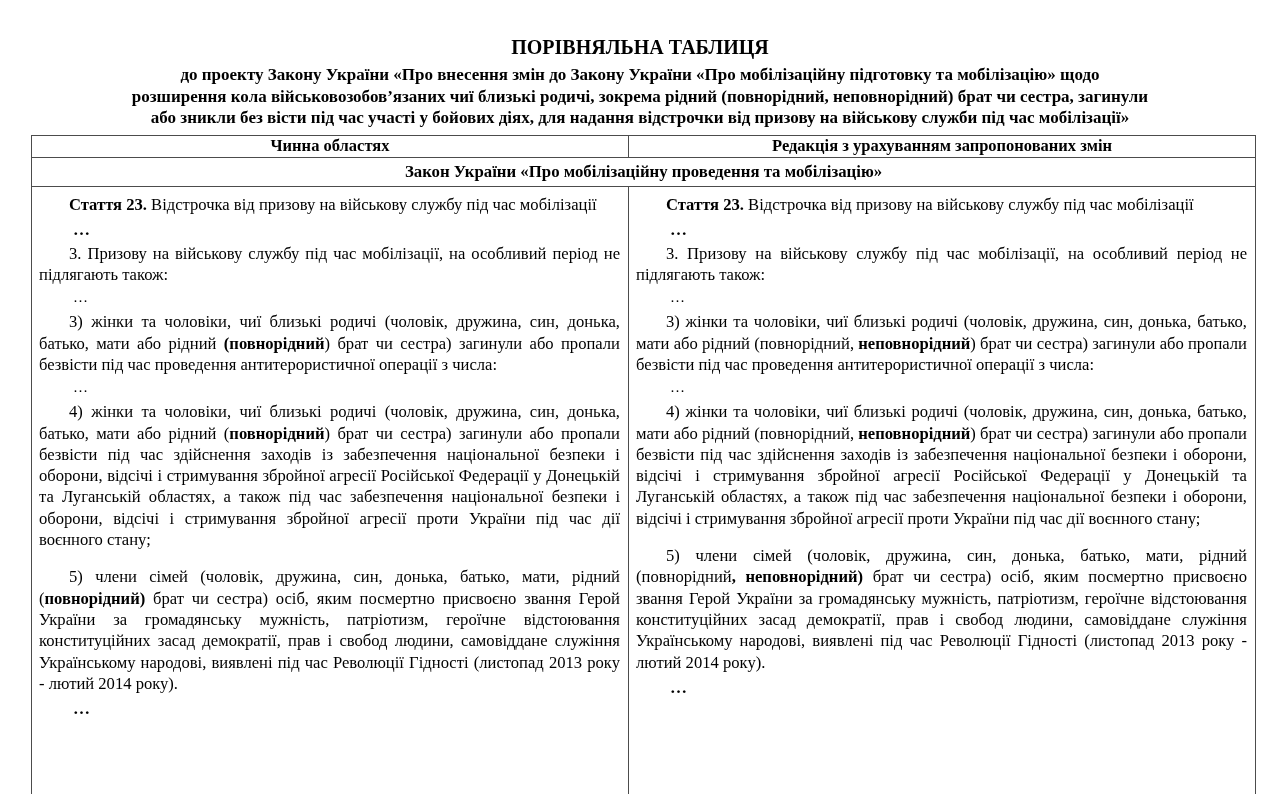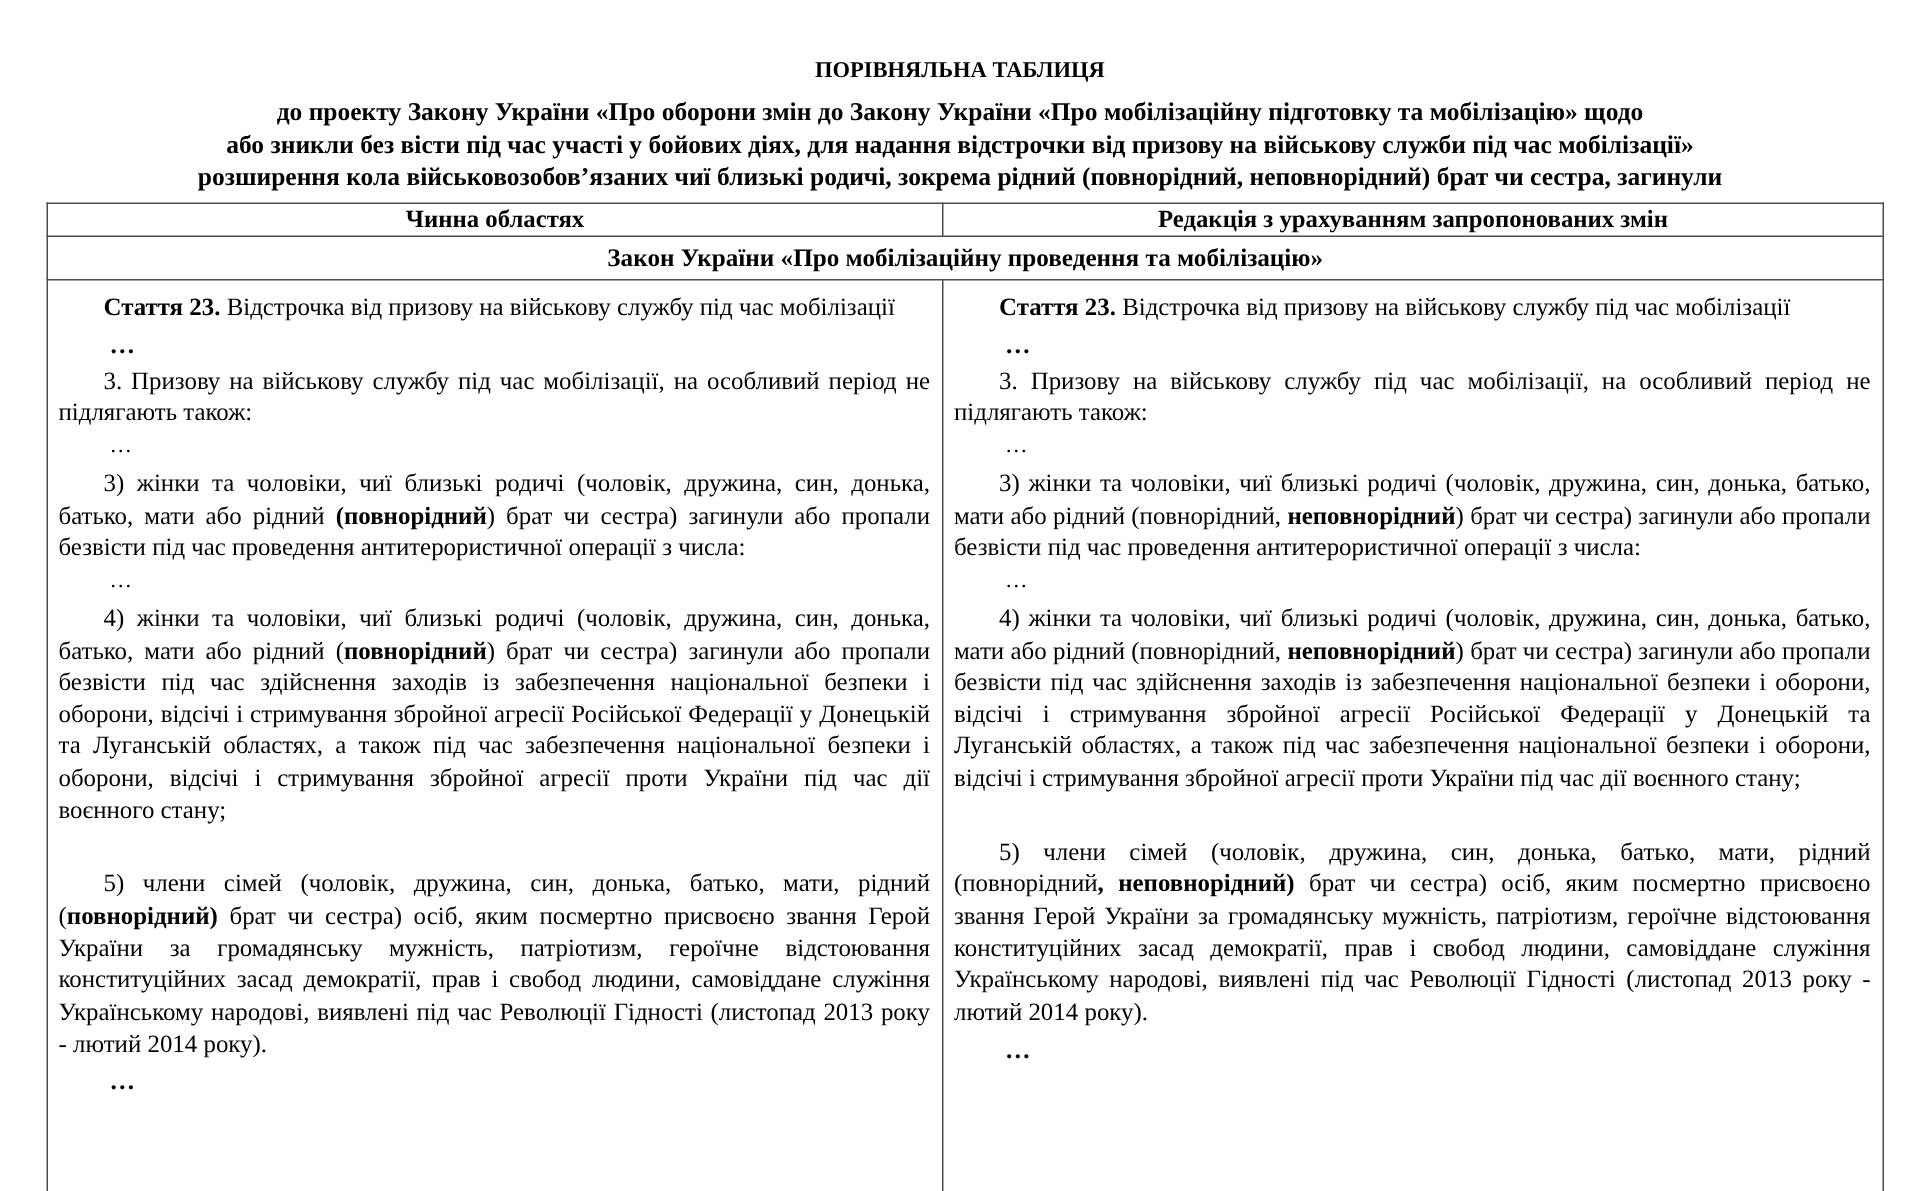--- a/index.html
+++ b/index.html
@@ -9,21 +9,21 @@
     background: var(--bg, #ffffff);
     color: var(--fg, #000000);
     font-family: "Liberation Serif", "DejaVu Serif", serif;
     overflow: hidden;
     position: relative;
   }
   .doc-title {
     padding-top: 37px;
     text-align: center;
     font-weight: 700;
-    font-size: 15px;
+    font-size: 20px;
     line-height: 20px;
     font-family: Liberation Serif, serif;
   }
   .doc-subtitle {
     margin-top: 7px;
     text-align: center;
     font-weight: 700;
     font-size: 17px;
   }
   .doc-subtitle .subtitle-line { line-height: 21.5px; }
@@ -54,40 +54,40 @@
   td.content-cell {
     vertical-align: top;
     height: 650px;              
     padding: 3px 8px 0 7px;
     font-size: 16.6px;
     line-height: 21.3px;
     text-align: justify;
   }
   .para.body { text-indent: 30px; margin-top: 6px; }
   .para.body.first { margin-top: 4px; }
-  .para.body.gap-before { margin-top: 28px; }
+  .para.body.gap-before { margin-top: 16px; }
   .para.dots, .para.dots-bold {
     margin-left: 34px;
     text-align: left;
     text-indent: 0;
     line-height: 15px;
   }
   .para.dots { margin-top: 5px; font-size: 15px; font-weight: 400; }
   .para.dots-bold { margin-top: 7px; font-size: 17px; font-weight: 700; letter-spacing: 1px; }
   .b { font-weight: 700; }
 </style>
 </head>
 <body>
 
 <div class="page" style="--bg: #ffffff; --fg: #000000; --border: #4c4c4c;">
   <div class="doc-title">ПОРІВНЯЛЬНА ТАБЛИЦЯ</div>
   <div class="doc-subtitle" id="doc-subtitle">
-      <div class="subtitle-line">до проекту Закону України «Про оборони змін до Закону України «Про мобілізаційну підготовку та мобілізацію» щодо</div>
+      <div class="subtitle-line">до проекту Закону України «Про внесення змін до Закону України «Про мобілізаційну підготовку та мобілізацію» щодо</div>
+      <div class="subtitle-line">розширення кола військовозобов’язаних чиї близькі родичі, зокрема рідний (повнорідний, неповнорідний) брат чи сестра, загинули</div>
       <div class="subtitle-line">або зникли без вісти під час участі у бойових діях, для надання відстрочки від призову на військову служби під час мобілізації»</div>
-      <div class="subtitle-line">розширення кола військовозобов’язаних чиї близькі родичі, зокрема рідний (повнорідний, неповнорідний) брат чи сестра, загинули</div>
     </div>
 
   <table class="cmp-table">
     <colgroup>
         <col class="col-left">
         <col class="col-right">
       </colgroup>
     <thead>
       <tr>
         <th class="col-header">Чинна областях</th>

